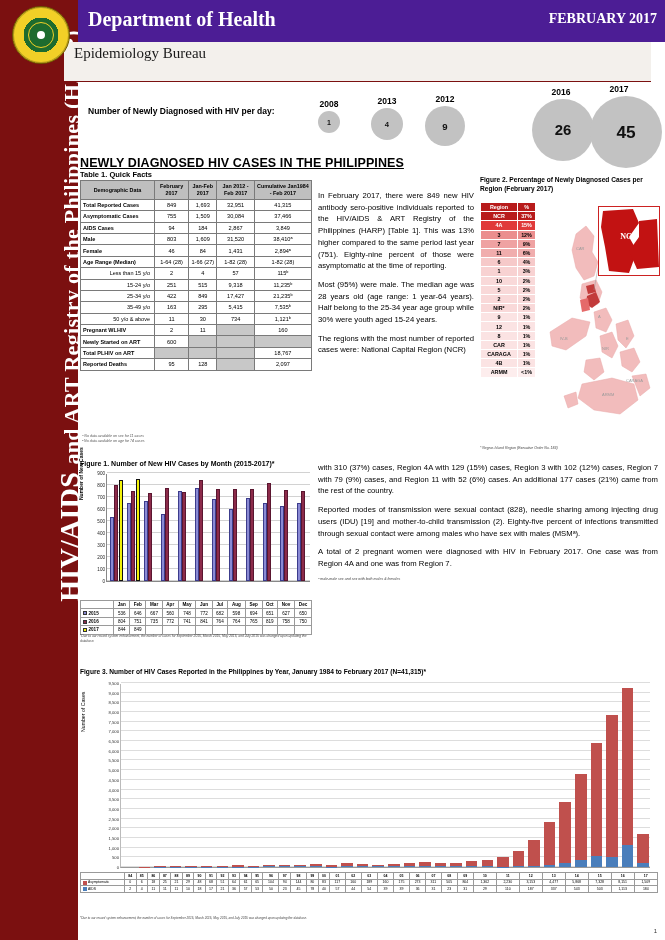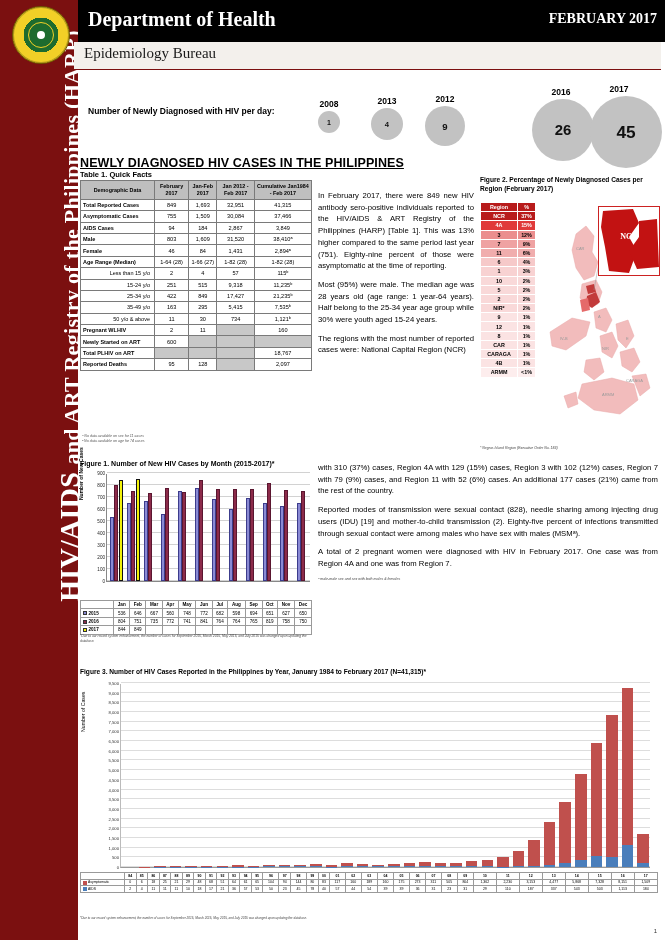--- a/index.html
+++ b/index.html
@@ -29,34 +29,34 @@
     font-size:28px;
     text-align:center;
     letter-spacing:.3px;
     white-space:nowrap;
   }
   .spine-title .small { font-size:22px; }
 
   
   .header {
     position:absolute; left:78px; top:0; width:587px; height:42px;
-    background:#000000;
+    background:#4c1d95;
   }
   .header-title {
     position:absolute; left:10px; top:8px;
     color:#fff; font-family:"Liberation Serif", serif;
     font-size:20px; font-weight:bold;
   }
   .header-date {
     position:absolute; right:8px; top:11px;
     color:#fff; font-family:"Liberation Serif", serif;
     font-size:14px; font-weight:bold;
   }
   .subheader {
-    position:absolute; left:74px; top:42px; width:587px; height:28px;
+    position:absolute; left:64px; top:42px; width:587px; height:40px;
     background:#f3f0ec; border-bottom:1.5px solid #7b1010;
   }
   .subheader-title {
     position:absolute; left:10px; top:3px;
     color:#1a1a1a; font-family:"Liberation Serif", serif;
     font-size:15px;
   }
   .seal {
     position:absolute; left:12px; top:6px; width:58px; height:58px;
     border-radius:50%;

